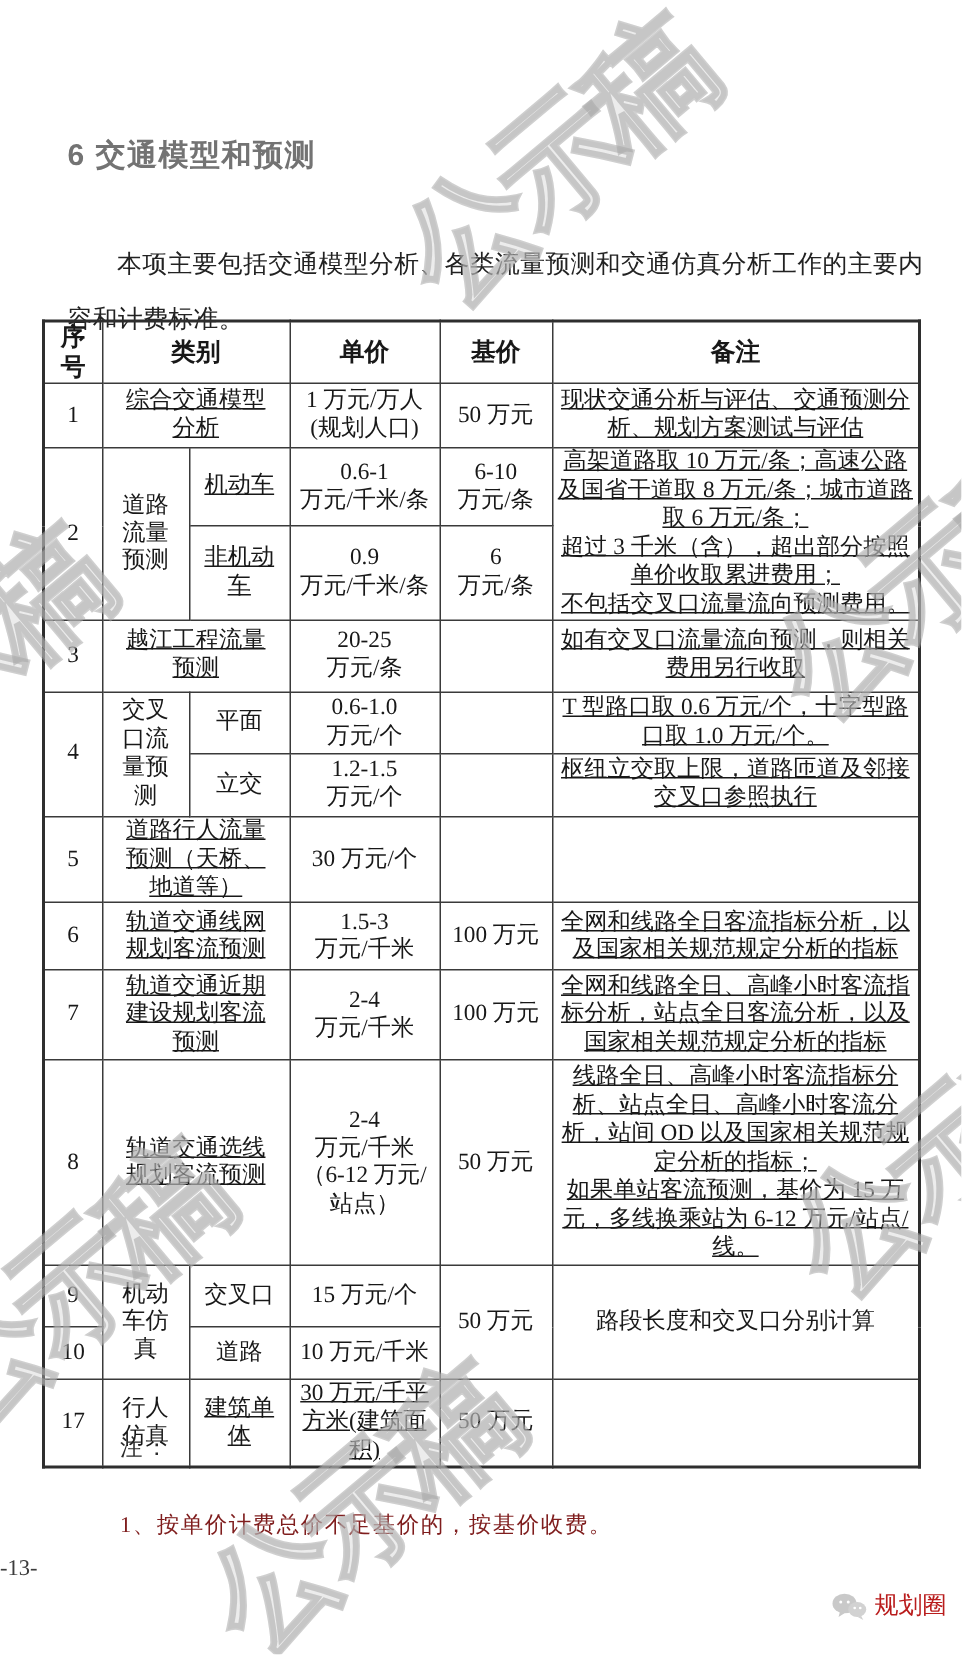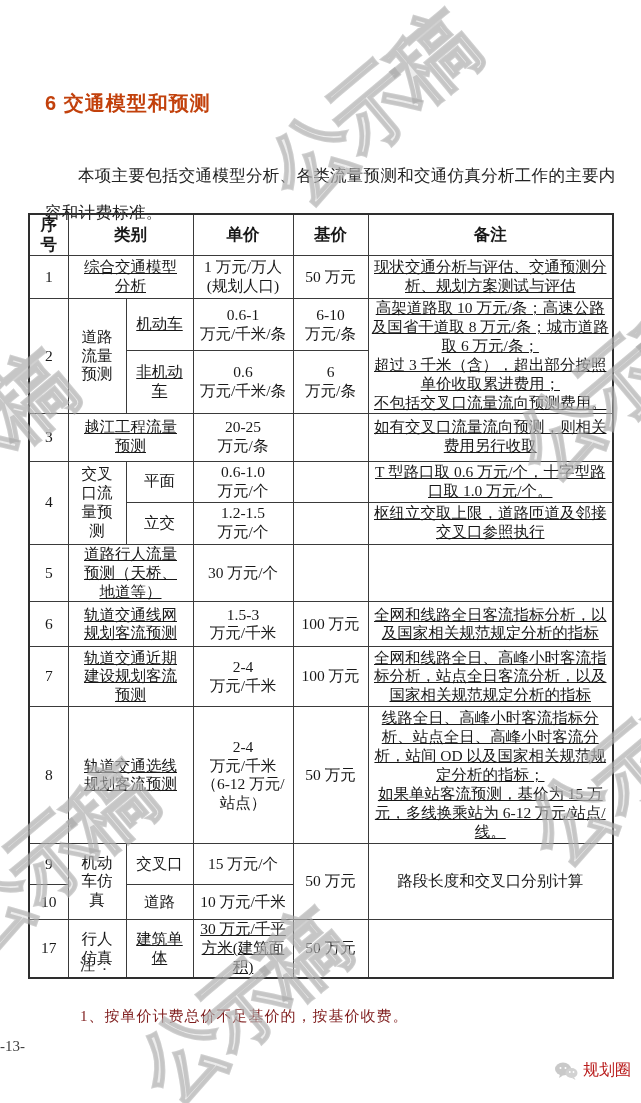--- a/index.html
+++ b/index.html
@@ -3,21 +3,21 @@
 <meta charset="utf-8">
 <style>
   html,body { margin:0; padding:0; background:#ffffff; }
   .page {
     position:relative; width:641px; height:1103px; background:#ffffff;
     font-family:"Liberation Serif","DejaVu Serif",serif; color:#1f1f1f; overflow:hidden;
   }
   .doc-title {
     position:absolute; left:45px; top:90px;
     font-family:"Liberation Sans","DejaVu Sans",sans-serif;
-    font-size:20px; font-weight:700; letter-spacing:1px; color:#c2410c;
+    font-size:20px; font-weight:700; letter-spacing:1px; color:#737373;
   }
   .intro {
     position:absolute; left:45px; top:140px; width:578px;
     font-size:16.5px; line-height:37px; text-indent:33px; letter-spacing:0.3px; color:#222;
   }
   table.fee-table {
     position:absolute; left:28px; top:213px; width:584px;
     border-collapse:collapse; table-layout:fixed;
     font-size:15.5px; line-height:1.22; color:#181818;
     border:2px solid #2e2e2e;
@@ -105,21 +105,21 @@
 万元/千米/条</td>
       <td class="c">6-10
 万元/条</td>
       <td class="l vt" rowspan="2">高架道路取 10 万元/条；高速公路及国省干道取 8 万元/条；城市道路取 6 万元/条；
 超过 3 千米（含），超出部分按照单价收取累进费用；
 不包括交叉口流量流向预测费用。</td>
     </tr>
     <tr style="height:60px">
       <td class="l">非机动
 车</td>
-      <td class="c">0.6
+      <td class="c">0.9
 万元/千米/条</td>
       <td class="c">6
 万元/条</td>
     </tr>
 
     <tr style="height:48px">
       <td class="c">3</td>
       <td colspan="2" class="l">越江工程流量
 预测</td>
       <td class="c">20-25

